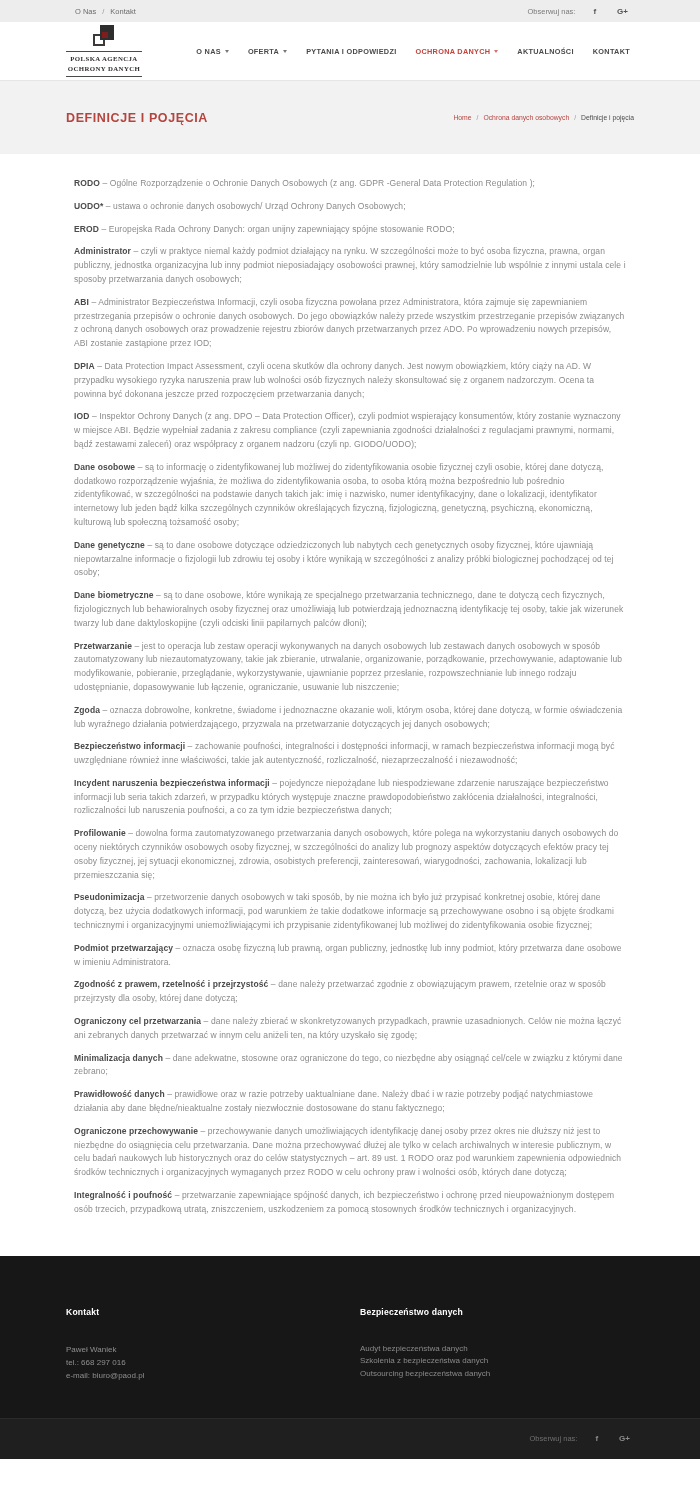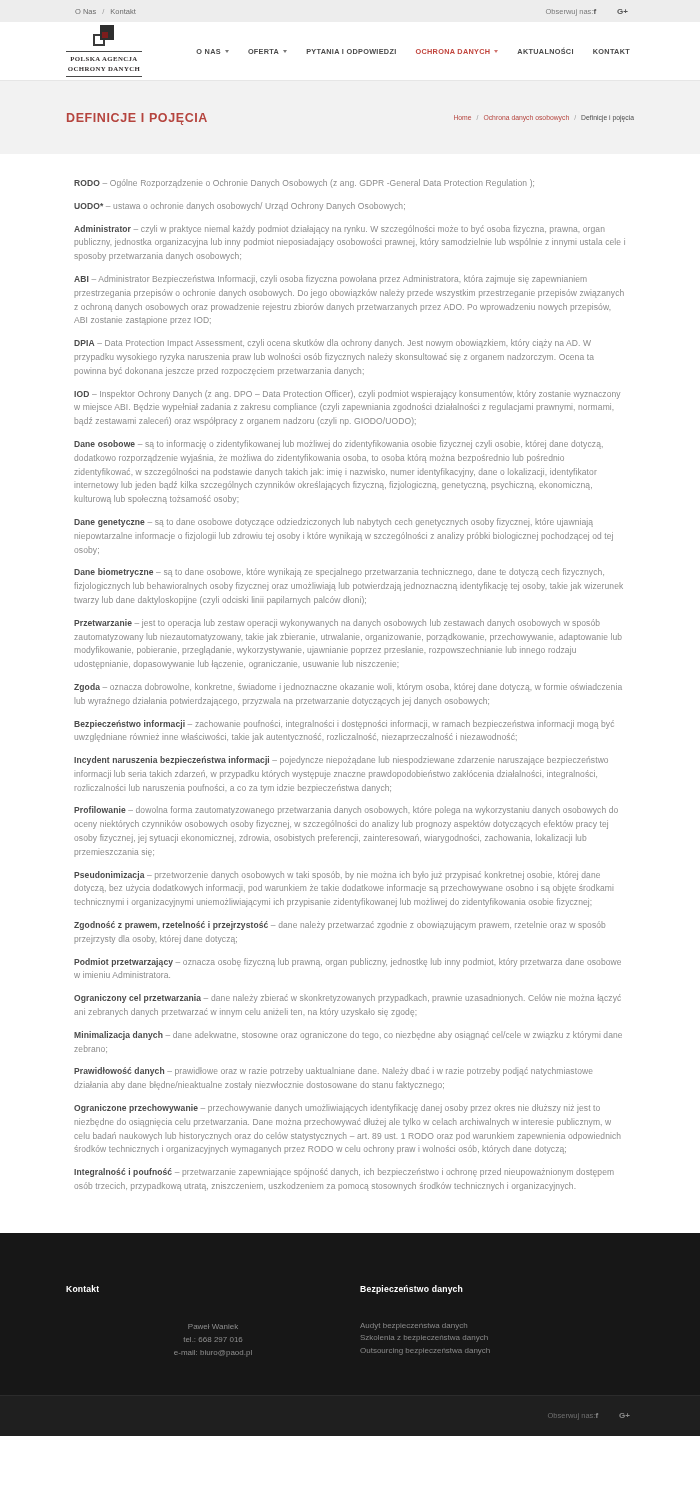--- a/index.html
+++ b/index.html
@@ -5,21 +5,21 @@
   * { box-sizing: border-box; margin: 0; padding: 0; }
   html, body { width: 700px; background: #ffffff; font-family: "Liberation Sans", sans-serif; }
   .page { width: 700px; }
 
   
   .topbar { background: #ededed; height: 22px; display: flex; align-items: center;
             justify-content: space-between; padding: 0 72px 0 75px; font-size: 7.5px; color: #6b6b6b; }
   .topbar-links { display: flex; align-items: center; }
   .topbar-links .tlink { color: #6b6b6b; cursor: pointer; }
   .topbar-links .tlink + .tlink::before { content: "/"; color: #9a9a9a; margin: 0 6px; }
-  .follow { display: flex; align-items: center; color: #7a7a7a; }
+  .follow { display: flex; align-items: center; gap: 18px; color: #7a7a7a; }
   .follow .social { display: flex; gap: 21px; }
   .social-glyph { font-size: 8px; color: #555; font-weight: bold; cursor: pointer; }
 
   
   .site-header { background: #ffffff; display: flex; align-items: center; justify-content: space-between;
                  padding: 7px 70px 7px 66px; border-bottom: 1px solid #e6e6e6; height: 59px; }
   .logo { width: 76px; text-align: center; cursor: pointer; }
   .logo-mark { position: relative; width: 26px; height: 24px; margin: 0 auto 2px; }
   .lm-outline { position: absolute; left: 2px; top: 9px; width: 12px; height: 12px; border: 2px solid #3a3a3a; background: transparent; }
   .lm-fill { position: absolute; left: 9px; top: 0; width: 14px; height: 15px; background: #2e2e2e; }
@@ -48,21 +48,21 @@
   .content { background: #ffffff; padding: 23px 74px 30px; }
   .def { font-size: 8.5px; line-height: 13.8px; color: #8a8a8a; margin-bottom: 9px; letter-spacing: 0.1px; }
   .def strong { color: #4b4b4b; font-weight: bold; }
   .def.tight { margin-top: -9px; }
 
   
   .site-footer { background: #171717; display: flex; padding: 51px 66px 36px; }
   .f-col-left { width: 294px; flex: 0 0 294px; }
   .f-col-right { flex: 1; }
   .f-heading { color: #ffffff; font-size: 8.6px; font-weight: bold; margin-bottom: 26px; letter-spacing: 0.2px; }
-  .f-line { color: #8f8f8f; font-size: 8px; line-height: 13px; text-align: center; }
+  .f-line { color: #8f8f8f; font-size: 8px; line-height: 13px; }
   .f-link { color: #8a8a8a; font-size: 8px; line-height: 12.5px; cursor: pointer; }
 
   
   .bottombar { background: #1f1f1f; border-top: 1px solid #2b2b2b; height: 41px; display: flex;
                align-items: center; justify-content: flex-end; padding: 0 70px; }
   .bottombar .follow { color: #6f6f6f; font-size: 7.5px; }
   .bottombar .social-glyph { color: #8c8c8c; }
 </style>
 </head>
 <body>
@@ -168,20 +168,24 @@
       <p class="def">
         <strong>RODO</strong>
         <span>– Ogólne Rozporządzenie o Ochronie Danych Osobowych (z ang. GDPR -General Data Protection Regulation );</span>
       </p>
 
       <p class="def">
         <strong>UODO*</strong>
         <span>– ustawa o ochronie danych osobowych/ Urząd Ochrony Danych Osobowych;</span>
       </p>
 
+      <p class="def">
+        <strong>EROD</strong>
+        <span>– Europejska Rada Ochrony Danych: organ unijny zapewniający spójne stosowanie RODO;</span>
+      </p>
 
       <p class="def">
         <strong>Administrator</strong>
         <span>– czyli w praktyce niemal każdy podmiot działający na rynku. W szczególności może to być osoba fizyczna, prawna, organ publiczny, jednostka organizacyjna lub inny podmiot nieposiadający osobowości prawnej, który samodzielnie lub wspólnie z innymi ustala cele i sposoby przetwarzania danych osobowych;</span>
       </p>
 
       <p class="def">
         <strong>ABI</strong>
         <span>– Administrator Bezpieczeństwa Informacji, czyli osoba fizyczna powołana przez Administratora, która zajmuje się zapewnianiem przestrzegania przepisów o ochronie danych osobowych. Do jego obowiązków należy przede wszystkim przestrzeganie przepisów związanych z ochroną danych osobowych oraz prowadzenie rejestru zbiorów danych przetwarzanych przez ADO. Po wprowadzeniu nowych przepisów, ABI zostanie zastąpione przez IOD;</span>
       </p>
@@ -238,27 +242,27 @@
         <span>– dowolna forma zautomatyzowanego przetwarzania danych osobowych, które polega na wykorzystaniu danych osobowych do oceny niektórych czynników osobowych osoby fizycznej, w szczególności do analizy lub prognozy aspektów dotyczących efektów pracy tej osoby fizycznej, jej sytuacji ekonomicznej, zdrowia, osobistych preferencji, zainteresowań, wiarygodności, zachowania, lokalizacji lub przemieszczania się;</span>
       </p>
 
       <p class="def">
         <strong>Pseudonimizacja</strong>
         <span>– przetworzenie danych osobowych w taki sposób, by nie można ich było już przypisać konkretnej osobie, której dane dotyczą, bez użycia dodatkowych informacji, pod warunkiem że takie dodatkowe informacje są przechowywane osobno i są objęte środkami technicznymi i organizacyjnymi uniemożliwiającymi ich przypisanie zidentyfikowanej lub możliwej do zidentyfikowania osobie fizycznej;</span>
       </p>
 
 
       <p class="def">
+        <strong>Podmiot przetwarzający</strong>
+        <span>– oznacza osobę fizyczną lub prawną, organ publiczny, jednostkę lub inny podmiot, który przetwarza dane osobowe w imieniu Administratora.</span>
+      </p>
+
+      <p class="def">
         <strong>Zgodność z prawem, rzetelność i przejrzystość</strong>
         <span>– dane należy przetwarzać zgodnie z obowiązującym prawem, rzetelnie oraz w sposób przejrzysty dla osoby, której dane dotyczą;</span>
-      </p>
-
-      <p class="def">
-        <strong>Podmiot przetwarzający</strong>
-        <span>– oznacza osobę fizyczną lub prawną, organ publiczny, jednostkę lub inny podmiot, który przetwarza dane osobowe w imieniu Administratora.</span>
       </p>
 
       <p class="def">
         <strong>Ograniczony cel przetwarzania</strong>
         <span>– dane należy zbierać w skonkretyzowanych przypadkach, prawnie uzasadnionych. Celów nie można łączyć ani zebranych danych przetwarzać w innym celu aniżeli ten, na który uzyskało się zgodę;</span>
       </p>
 
       <p class="def">
         <strong>Minimalizacja danych</strong>
         <span>– dane adekwatne, stosowne oraz ograniczone do tego, co niezbędne aby osiągnąć cel/cele w związku z którymi dane zebrano;</span>

